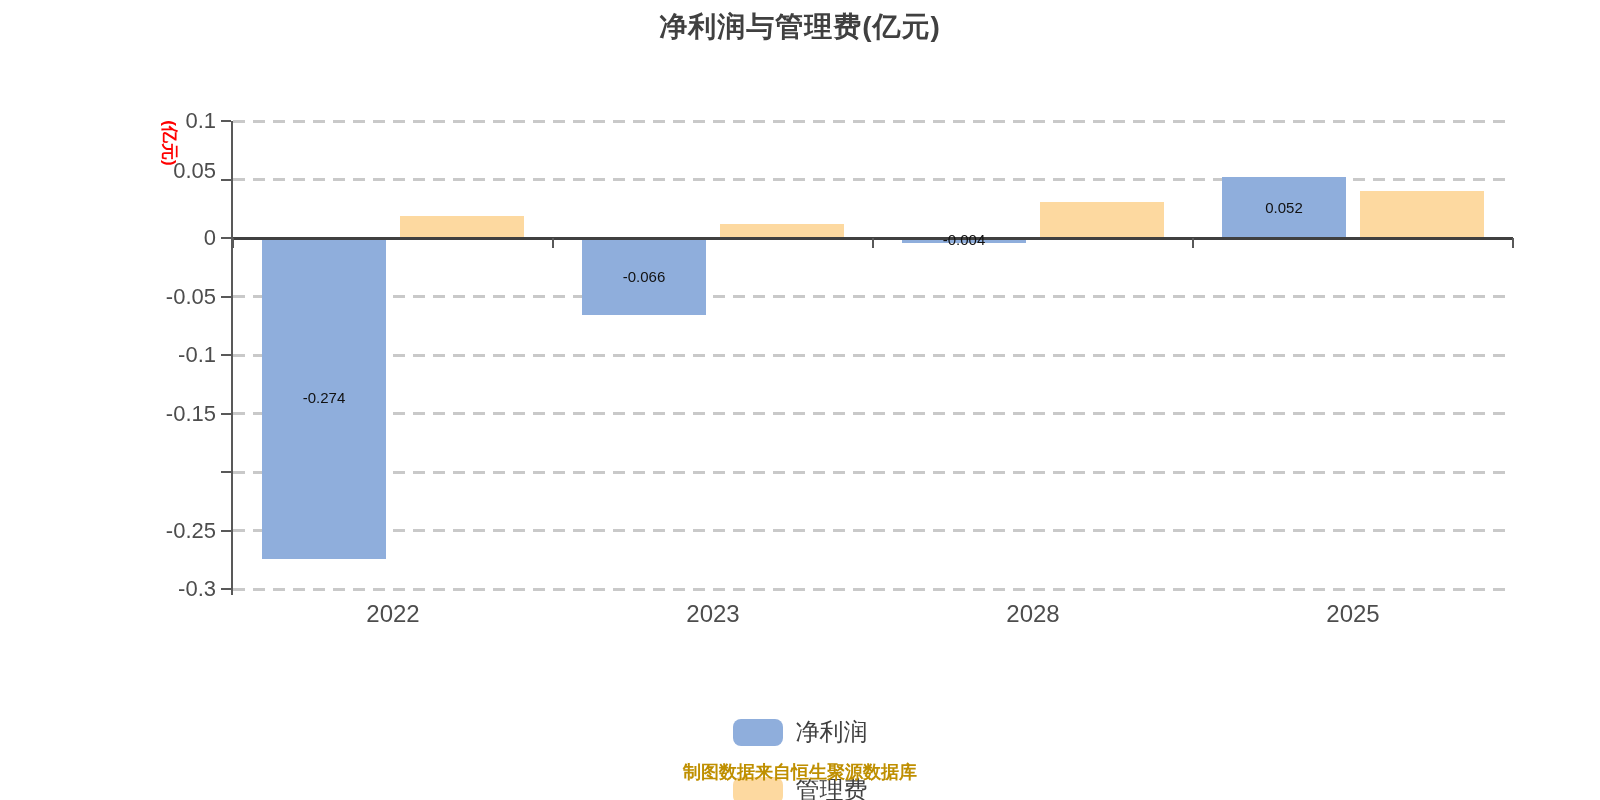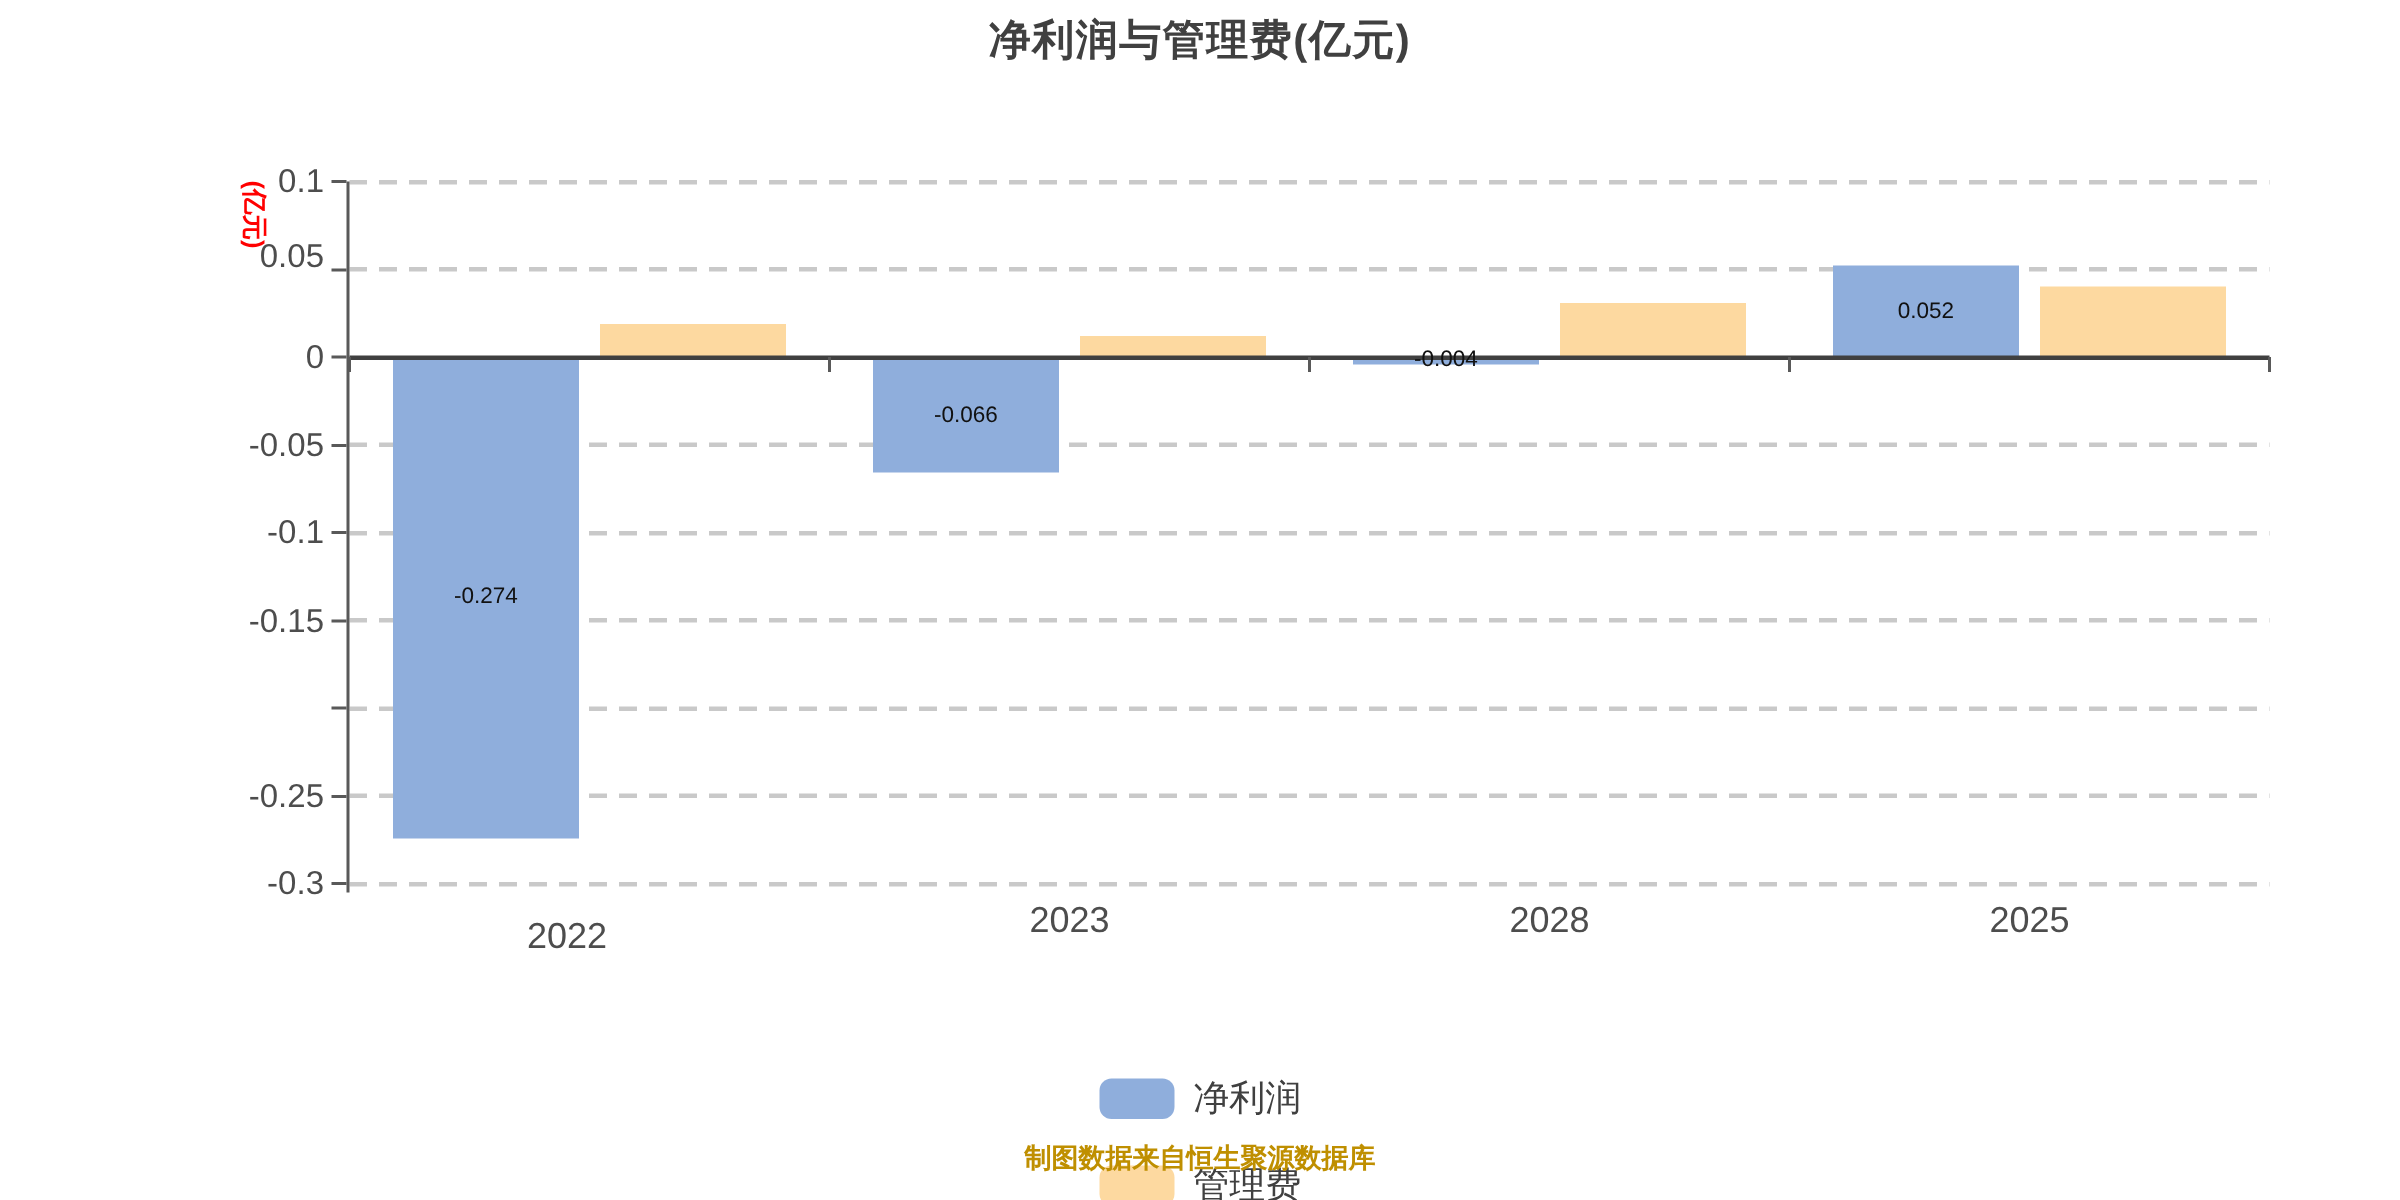--- a/index.html
+++ b/index.html
@@ -84,21 +84,21 @@
       <div class="x-tick" style="left: 639px; top: 117px; background: rgb(89, 89, 89);"></div>
       <div class="x-tick" style="left: 959px; top: 117px; background: rgb(89, 89, 89);"></div>
       <div class="x-tick" style="left: 1279px; top: 117px; background: rgb(89, 89, 89);"></div>
       <div class="bar-label" style="left: 16px; top: 263.29px;">-0.274</div>
       <div class="bar-label" style="left: 336px; top: 141.61px;">-0.066</div>
       <div class="bar-label" style="left: 656px; top: 105.34px;">-0.004</div>
       <div class="bar-label" style="left: 976px; top: 72.58px;">0.052</div>
     </div>
 
   <div id="xlabels">
-      <div style="left: 75px; margin-top: 11px;">2022</div>
+      <div style="left: 90px;">2022</div>
       <div style="left: 410px;">2023</div>
       <div style="left: 730px;">2028</div>
       <div style="left: 1050px;">2025</div>
     </div>
 
   <div id="legend">
       <div class="legend-item">
         <div class="legend-swatch" style="background: rgb(143, 174, 220);"></div>
         <div class="legend-label">净利润</div>
       </div>

